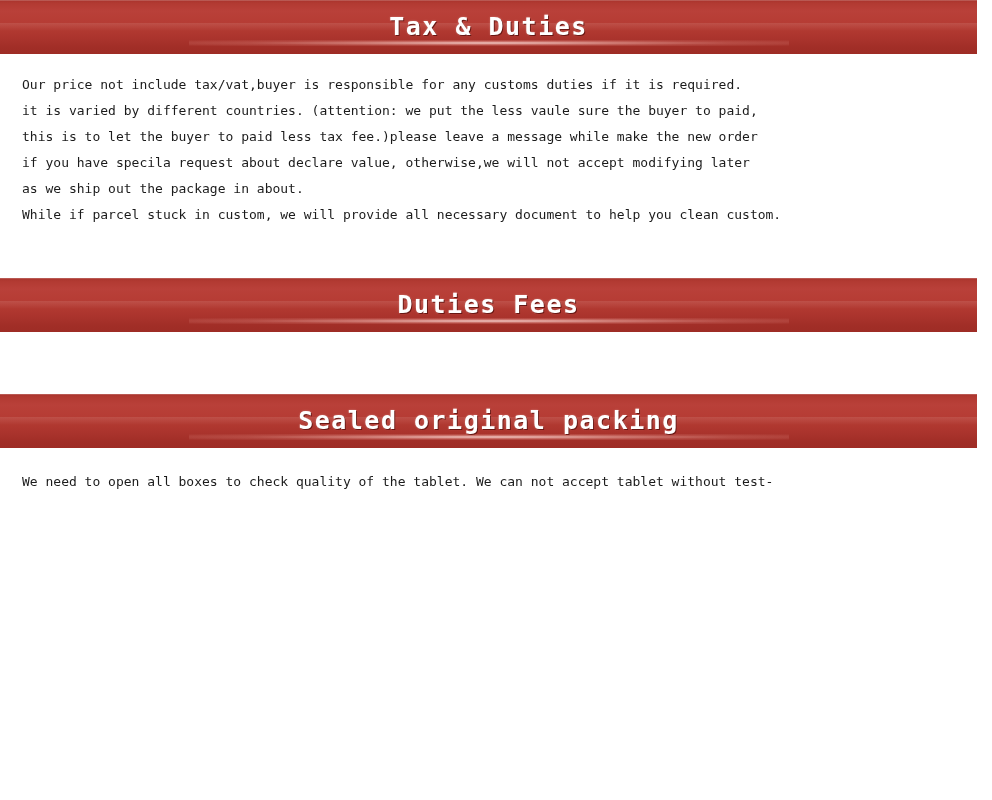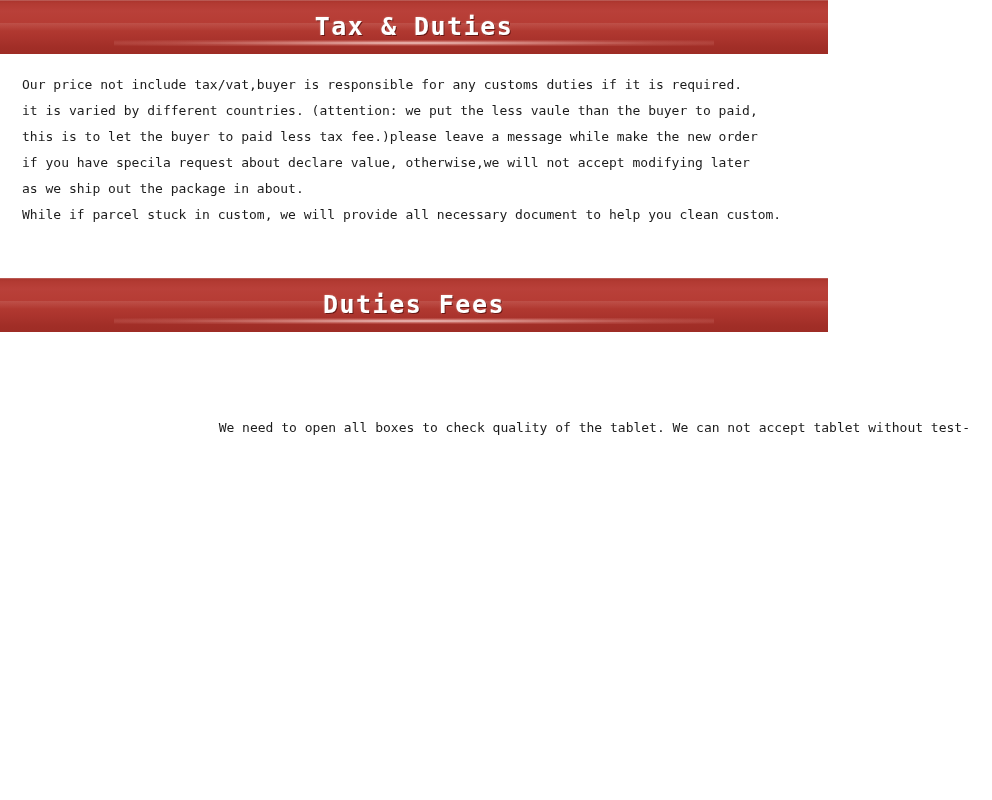--- a/index.html
+++ b/index.html
@@ -19,21 +19,21 @@
   .page {
     width: 992px;
     height: 800px;
     position: relative;
     background: #ffffff;
   }
 
   
   .banner {
     position: relative;
-    width: 828px;
+    width: 977px;
     margin: 0 auto 0 0;
     height: 54px;
     background:
       linear-gradient(to bottom,
         #a8332c 0%,
         #b23a32 6%,
         #b94039 20%,
         #b53b33 48%,
         #ab342d 70%,
         #a12e27 88%,
@@ -103,49 +103,53 @@
   }
 
   
   .gap-a { height: 36px; }
   .gap-b { height: 32px; }
   .gap-c { height: 30px; }
 
   .sec1 .body-line { line-height: 26px; }
   .sec2 .body-line { line-height: 28px; }
   .sec3 .body-line { line-height: 29px; }
-  .sec4 .body-line { line-height: 31px; text-align: right; }
+  .sec4 .body-line { line-height: 31px; }
 </style>
 </head>
 <body>
 
 <div class="page">
 
   <div class="banner">
     <div class="banner-underline"></div>
     <div class="banner-title">Tax &amp; Duties</div>
   </div>
   <div class="body-block sec1">
     <div class="body-line">Our price not include tax/vat,buyer is responsible for any customs duties if it is required.</div>
-    <div class="body-line">it is varied by different countries. (attention: we put the less vaule than the buyer to paid,</div>
+    <div class="body-line">it is varied by different countries. (attention: we put the less vaule sure the buyer to paid,</div>
     <div class="body-line">this is to let the buyer to paid less tax fee.)please leave a message while make the new order</div>
     <div class="body-line">if you have specila request about declare value, otherwise,we will not accept modifying later</div>
     <div class="body-line">as we ship out the package in about.</div>
     <div class="body-line">While if parcel stuck in custom, we will provide all necessary document to help you clean custom.</div>
   </div>
 
   <div class="gap-a"></div>
 
   <div class="banner">
     <div class="banner-underline"></div>
     <div class="banner-title">Duties Fees</div>
   </div>
 
   <div class="gap-b"></div>
 
 
   <div class="gap-c"></div>
 
+  <div class="banner">
+    <div class="banner-underline"></div>
+    <div class="banner-title">Sealed original packing</div>
+  </div>
   <div class="body-block sec4">
     <div class="body-line">We need to open all boxes to check quality of the tablet. We can not accept tablet without test-</div>
   </div>
 
 </div>
 
 </body></html>

